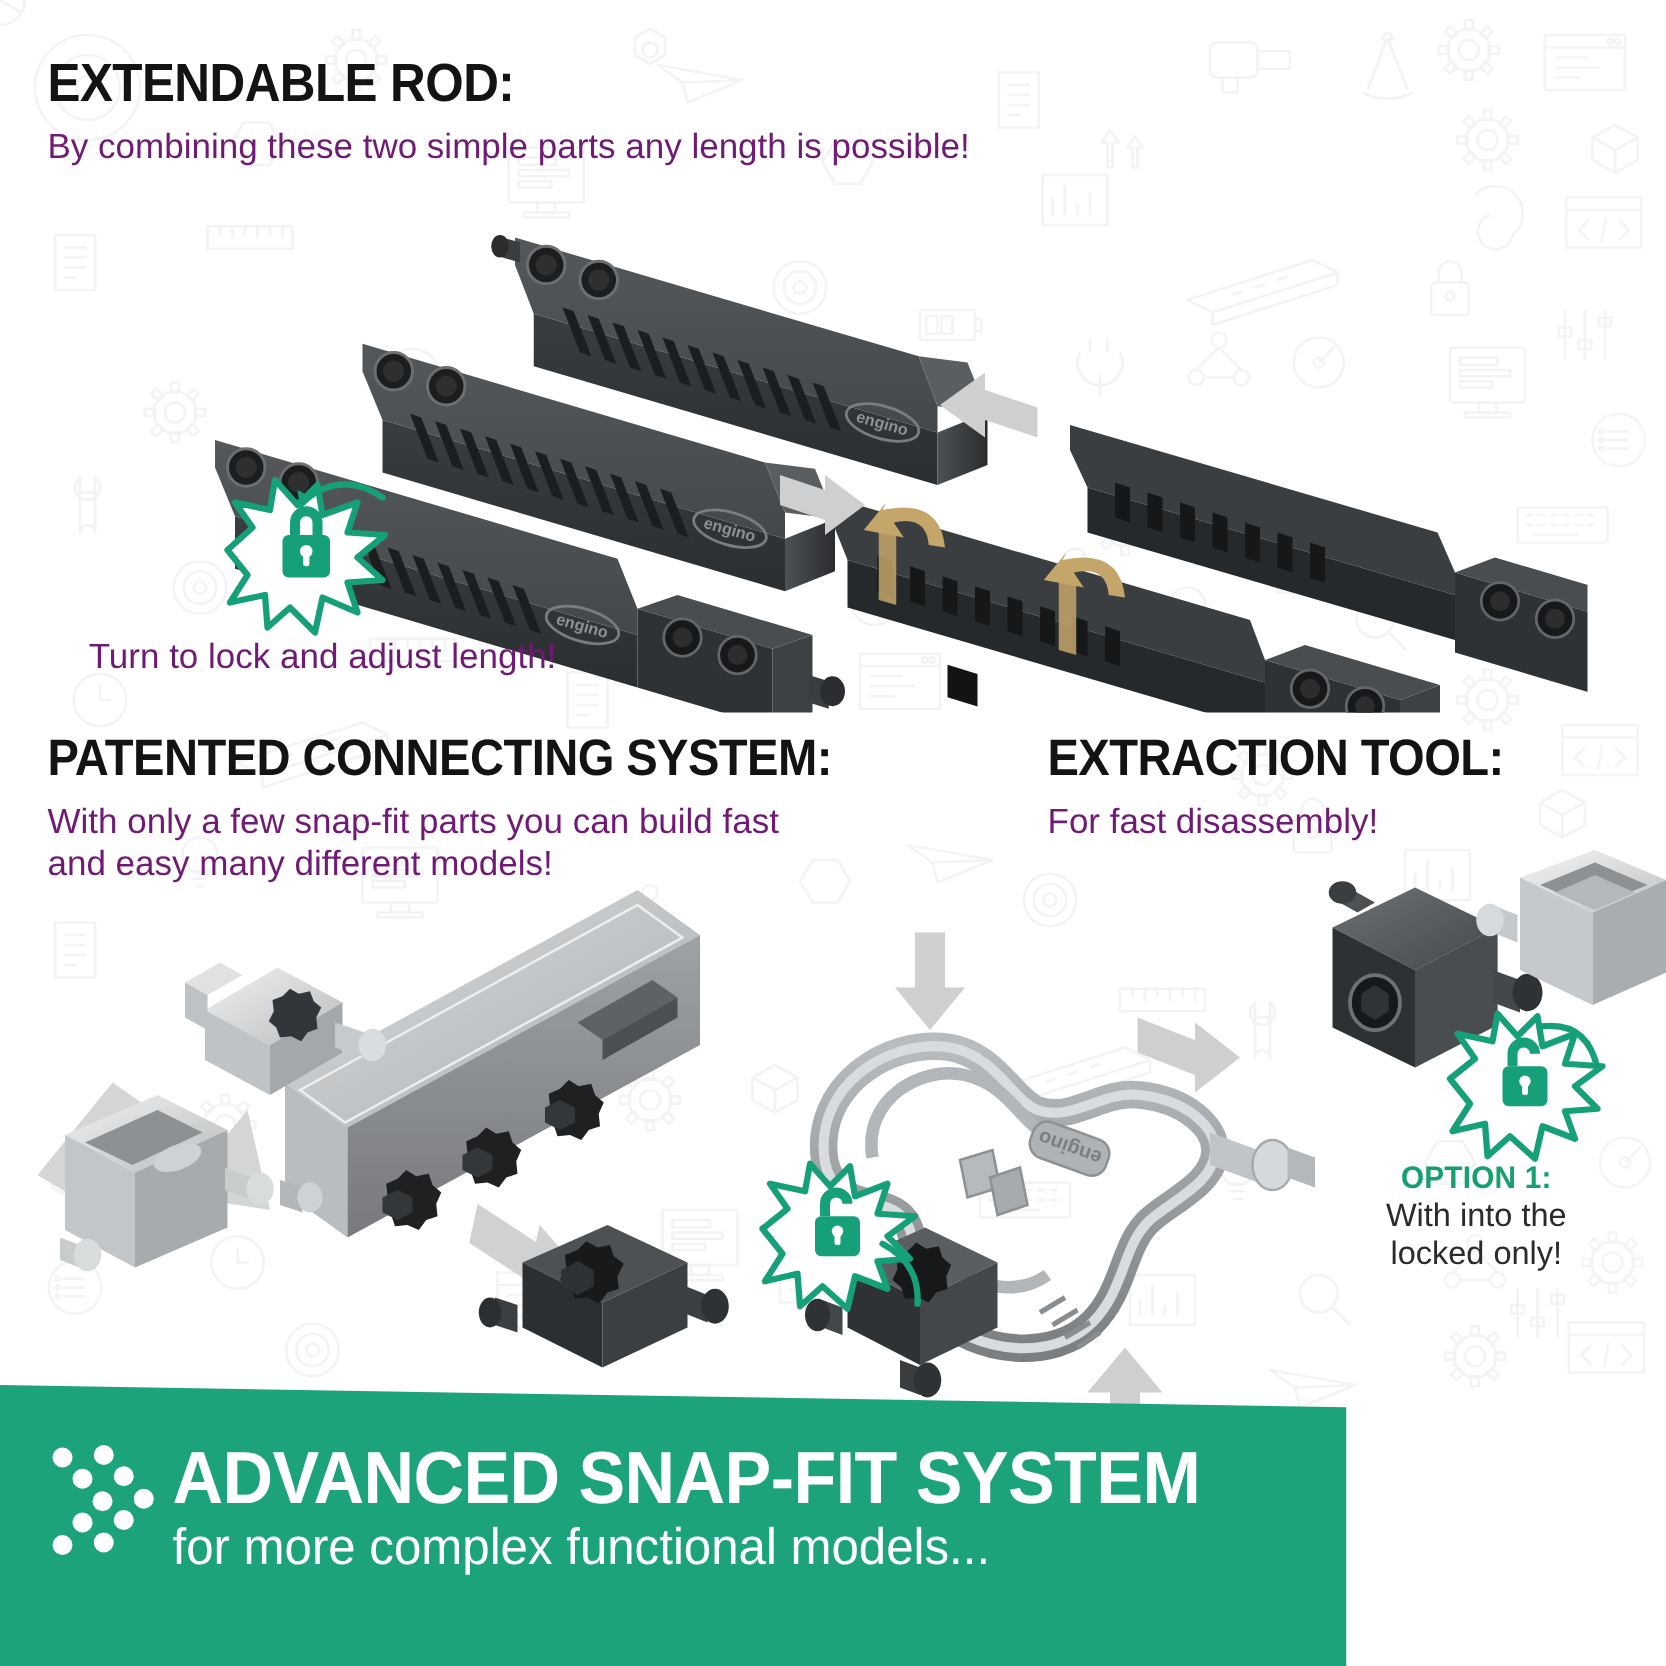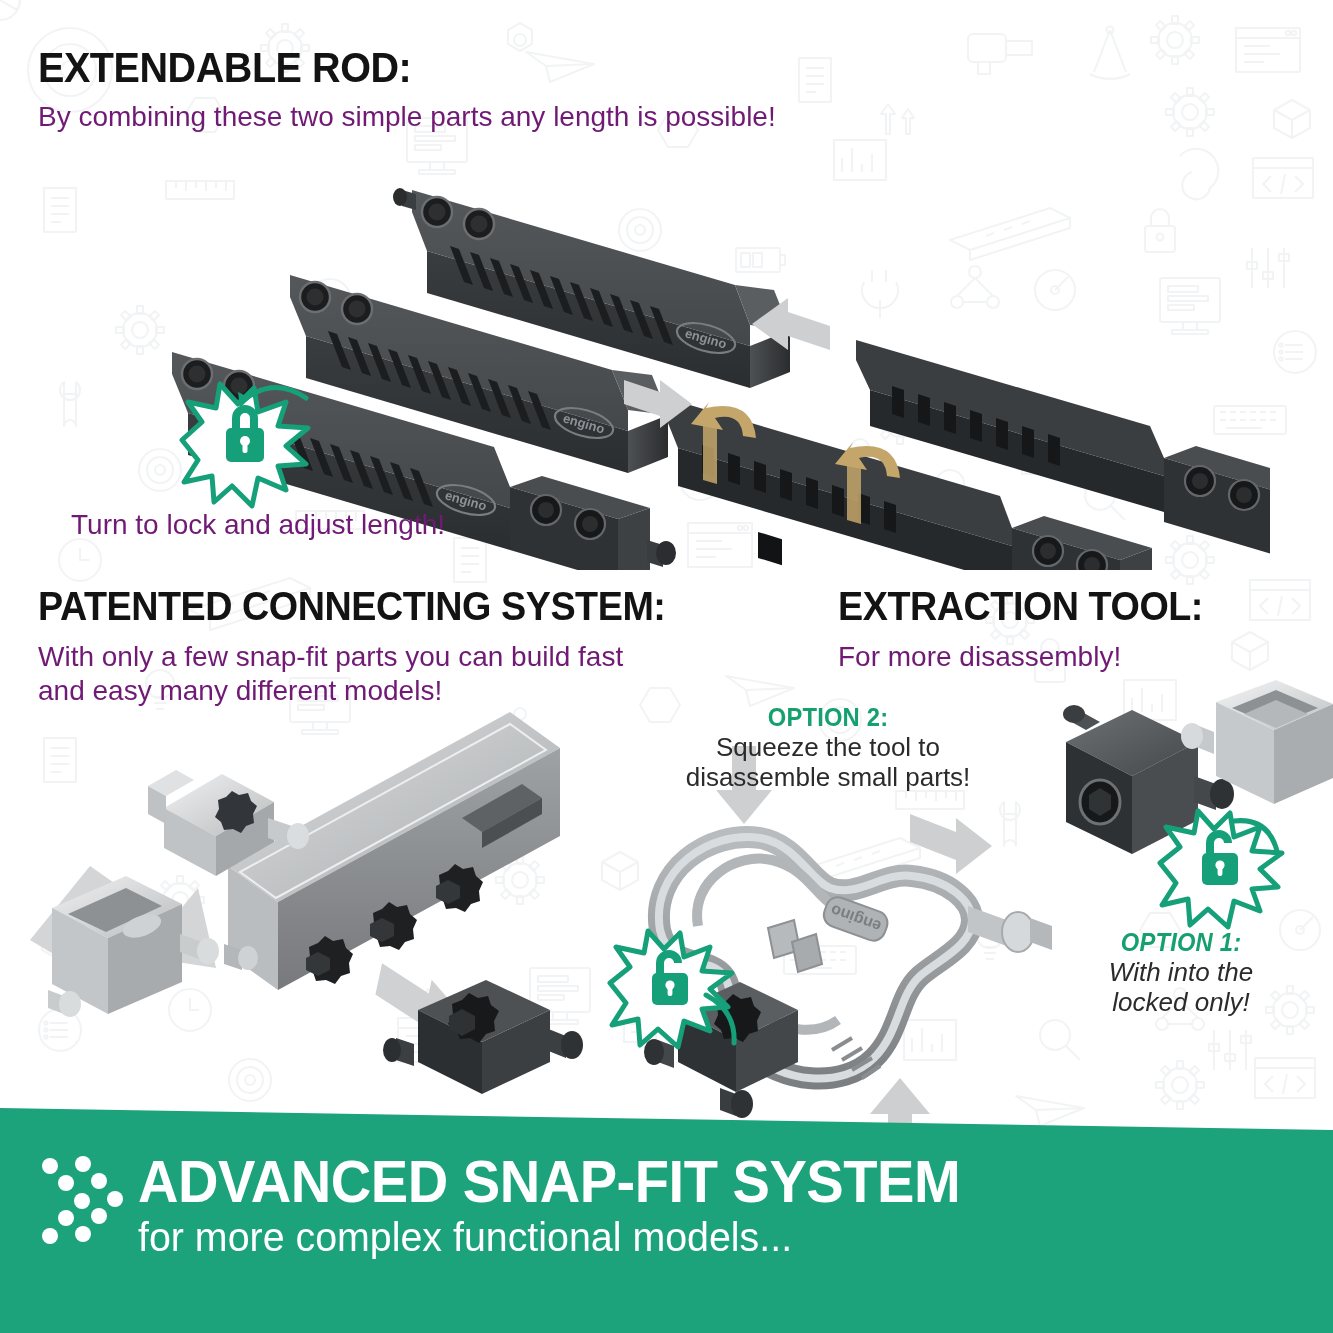--- a/index.html
+++ b/index.html
@@ -33,25 +33,25 @@
   #t-turn         { left:44px;  top:508px; font-size:28px;margin-left:27px; }
   #t-patented     { left:38px;  top:586px; font-size:41px; }
   #t-patented-sub { left:38px;  top:640px; font-size:28px; }
   #t-extraction   { left:838px; top:586px; font-size:41px; }
   #t-extraction-sub{left:838px; top:640px; font-size:28px; }
 
   .opt-block { position:absolute; z-index:30; text-align:center; }
   .opt-title { color:#17a06f; font-weight:bold; font-size:25px; letter-spacing:.2px; transform:scaleX(.95); }
   .opt-body  { color:#2b2b2b; font-size:26px; line-height:1.16; }
   #opt2 { left:648px; top:703px; width:360px; }
-  #opt1 { left:1050px; top:928px; width:262px;font-style:italic; }
+  #opt1 { left:1050px; top:928px; width:262px; }
 
   
   #footer {
-    position:absolute; left:0; top:1090px; width:1333px; height:243px;
+    position:absolute; left:0; top:1090px; width:1077px; height:243px;
     z-index:40;
     background:#1da37b;
     clip-path:polygon(0 18px, 1333px 40px, 1333px 243px, 0 243px);
   }
   #footer-logo { position:absolute; left:36px; top:62px; width:96px; height:96px; }
   #footer-text { position:absolute; left:138px; top:62px; }
   #f-title {
     color:#ffffff; font-weight:bold; font-size:59px; line-height:1.02;
     letter-spacing:-.5px; transform:scaleX(.95); transform-origin:left center;
     white-space:nowrap;
@@ -800,27 +800,22 @@
 
   <div class="txt h-sub" id="t-turn">Turn to lock and adjust length!</div>
 
   <div class="txt h-title" id="t-patented">PATENTED CONNECTING SYSTEM:</div>
   <div class="txt h-sub" id="t-patented-sub">
     <div>With only a few snap-fit parts you can build fast</div>
     <div>and easy many different models!</div>
   </div>
 
   <div class="txt h-title" id="t-extraction">EXTRACTION TOOL:</div>
-  <div class="txt h-sub" id="t-extraction-sub">For more disassembly!</div>
-
-  <div class="opt-block" id="opt2">
-    <div class="opt-title">OPTION 2:</div>
-    <div class="opt-body">Squeeze the tool to</div>
-    <div class="opt-body">disassemble small parts!</div>
-  </div>
+  <div class="txt h-sub" id="t-extraction-sub">For fast disassembly!</div>
+
 
   <div class="opt-block" id="opt1">
     <div class="opt-title">OPTION 1:</div>
     <div class="opt-body">With into the</div>
     <div class="opt-body">locked only!</div>
   </div>
 
   <div id="footer">
     <svg id="footer-logo" viewBox="0 0 96 96" width="96" height="96">
       <g fill="#ffffff">

